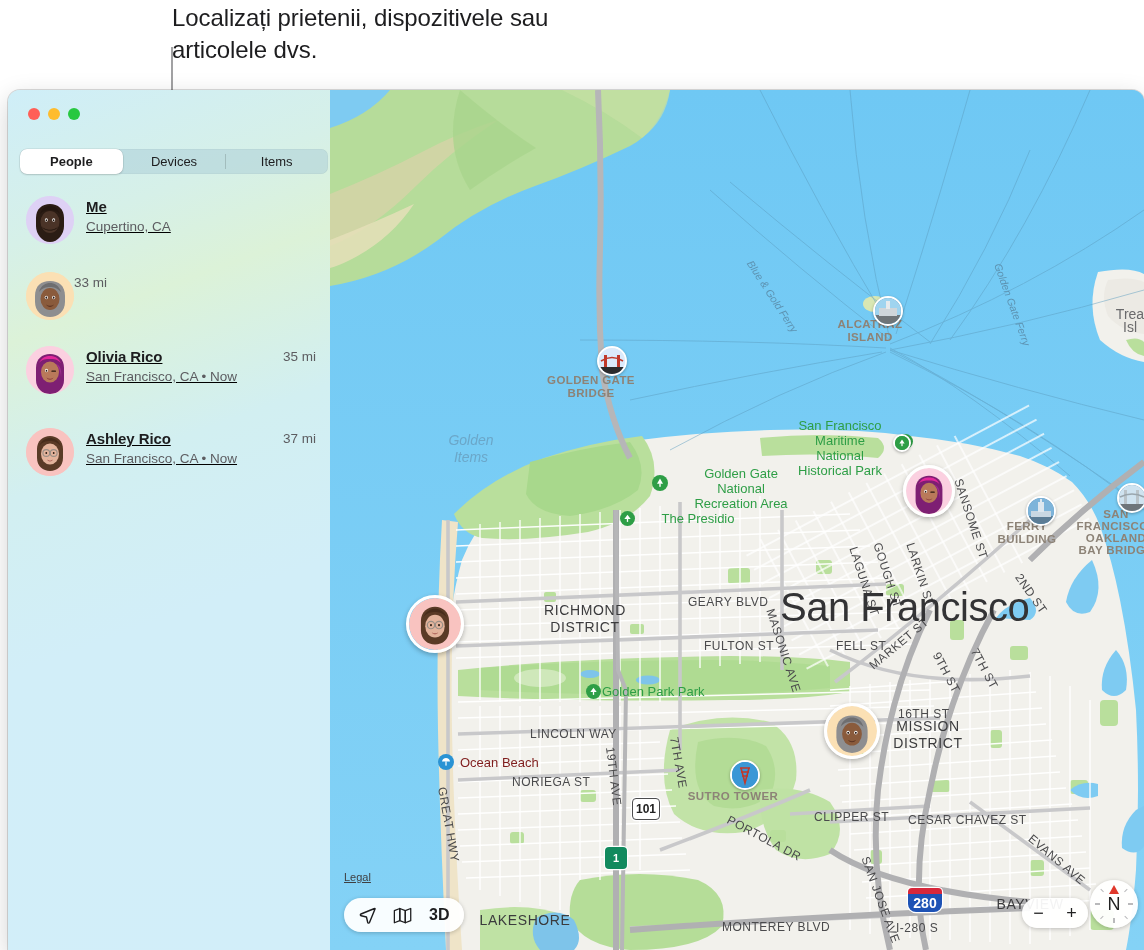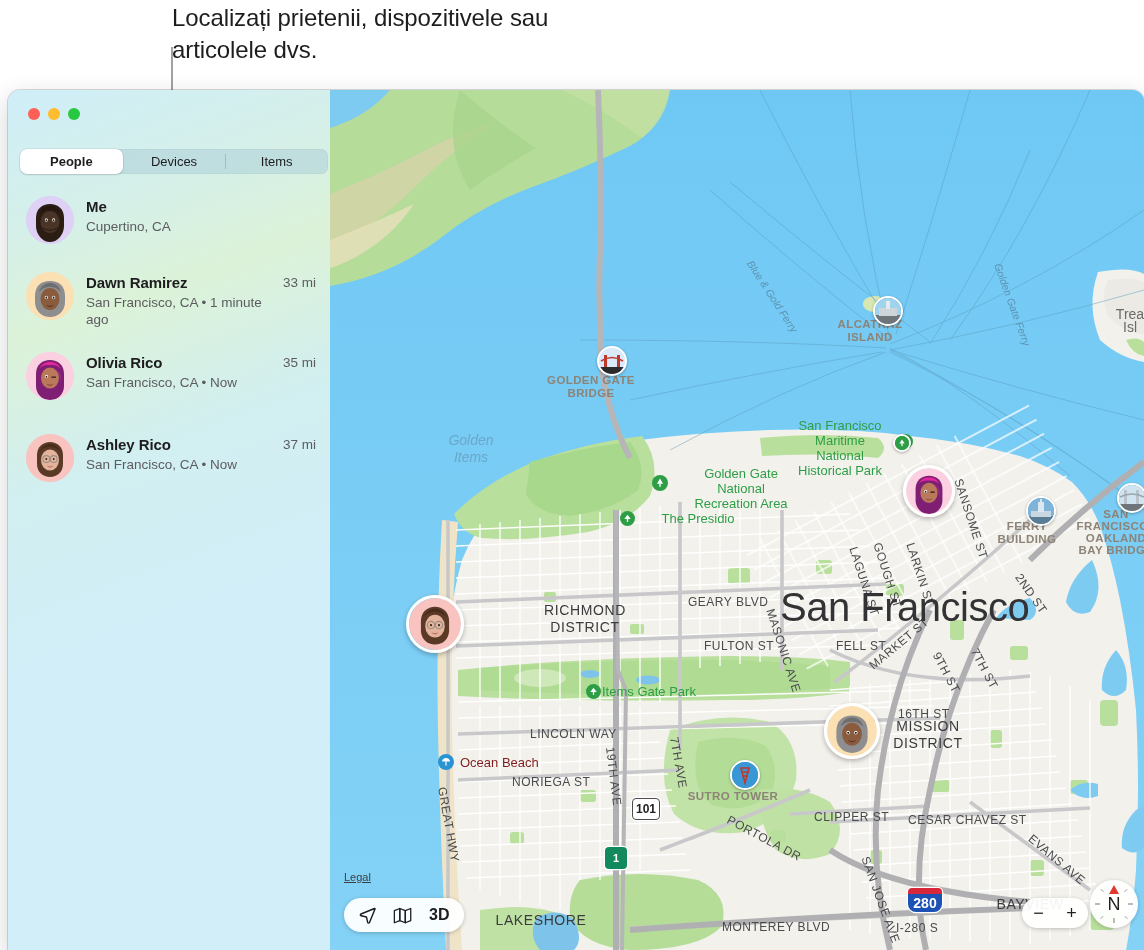--- a/index.html
+++ b/index.html
@@ -93,21 +93,21 @@
     min-height: 52px;
   }
   .avatar {
     width: 48px; height: 48px;
     border-radius: 50%;
     flex: 0 0 48px;
     position: relative;
     overflow: hidden;
     margin-top: 2px;
   }
-  .p-text { margin-left: 12px; flex: 1; padding-top: 4px; }
+  .p-text { margin-left: 12px; flex: 1; padding-top: 4px; text-decoration: underline; }
   .p-name {
     font-size: 15px; font-weight: 700; color: #1d1d1f;
     line-height: 18px; letter-spacing: -0.1px;
   }
   .p-sub {
     font-size: 13.5px; color: #5c5c60;
     line-height: 17px; margin-top: 2px; max-width: 186px;
   }
   .p-dist {
     font-size: 13.5px; color: #5c5c60;
@@ -273,24 +273,20 @@
               <circle cx="24" cy="24" r="24" fill="#fbe0b4"></circle>
               <path d="M9 24c0-10 6-15 15-15s15 5 15 15v6c0 9-7 15-15 15S9 39 9 30z" fill="#8e8e90"></path>
               <ellipse cx="24" cy="27" rx="9.5" ry="11" fill="#8a5b3c"></ellipse>
               <path d="M13 20c2-7 7-9 11-9s9 2 11 9c-4-4-7-5-11-5s-8 1-11 5z" fill="#6e6e70"></path>
               <ellipse cx="20.3" cy="25.5" rx="1.6" ry="1.8" fill="#fff"></ellipse>
               <ellipse cx="27.7" cy="25.5" rx="1.6" ry="1.8" fill="#fff"></ellipse>
               <ellipse cx="20.3" cy="25.7" rx=".9" ry="1.1" fill="#241610"></ellipse>
               <ellipse cx="27.7" cy="25.7" rx=".9" ry="1.1" fill="#241610"></ellipse>
               <path d="M20 32.5c2.5 1.8 5.5 1.8 8 0-1.8 3.2-6.2 3.2-8 0z" fill="#5d3524"></path>
             </svg>
-          </div>
-          <div class="p-text">
-            <div class="p-name">Dawn Ramirez</div>
-            <div class="p-sub">San Francisco, CA • 1 minute ago</div>
           </div>
           <div class="p-dist">33 mi</div>
         </div>
 
         <div class="person" style="margin-bottom:30px;">
           <div class="avatar" style="background:#fbd0e0;">
             <svg viewBox="0 0 48 48" width="48" height="48">
               <circle cx="24" cy="24" r="24" fill="#fbd0e0"></circle>
               <path d="M10 22c0-9 6-14 14-14s14 5 14 14v12c0 8-6 14-14 14s-14-6-14-14z" fill="#7e1f73"></path>
               <ellipse cx="24" cy="26" rx="9" ry="10.5" fill="#b9795a"></ellipse>
@@ -593,21 +589,21 @@
 Isl</div>
 
       <div class="maplabel lbl-park" style="left:440px;top:328px;width:140px;">San Francisco
 Maritime
 National
 Historical Park</div>
       <div class="maplabel lbl-park" style="left:338px;top:376px;width:146px;">Golden Gate
 National
 Recreation Area</div>
       <div class="maplabel lbl-park" style="left:308px;top:421px;width:120px;text-align:center;">The Presidio</div>
-      <div class="maplabel lbl-park" style="left:272px;top:594px;width:160px;text-align:left;">Items Gate Park</div>
+      <div class="maplabel lbl-park" style="left:272px;top:594px;width:160px;text-align:left;">Golden Park Park</div>
 
       <svg class="maplabel" style="left:322px;top:385px;" width="16" height="16" viewBox="0 0 16 16">
           <circle cx="8" cy="8" r="8" fill="#2e9e46"></circle>
           <path d="M8 3.6l3 5.2H5z" fill="#fff"></path>
           <rect x="7.3" y="8.4" width="1.4" height="3.4" fill="#fff"></rect>
         </svg>
       <svg class="maplabel" style="left:290px;top:421px;" width="15" height="15" viewBox="0 0 16 16">
           <circle cx="8" cy="8" r="8" fill="#2e9e46"></circle>
           <path d="M8 4l3.4 4.6H4.6z" fill="#fff"></path>
           <rect x="7.3" y="8.2" width="1.4" height="3.4" fill="#fff"></rect>
@@ -654,21 +650,21 @@
       <div class="maplabel lbl-street" style="left:332px;top:876px;transform:rotate(-14deg);transform-origin:left center;">OCEAN AVE</div>
 
       <div class="maplabel lbl-street" style="left:112px;top:690px;transform:rotate(80deg);transform-origin:left center;">GREAT HWY</div>
       <div class="maplabel lbl-street" style="left:280px;top:650px;transform:rotate(83deg);transform-origin:left center;">19TH AVE</div>
       <div class="maplabel lbl-street" style="left:344px;top:640px;transform:rotate(80deg);transform-origin:left center;">7TH AVE</div>
 
       <div class="maplabel lbl-hood" style="left:190px;top:512px;width:130px;">RICHMOND
 DISTRICT</div>
       <div class="maplabel lbl-hood" style="left:538px;top:628px;width:120px;">MISSION
 DISTRICT</div>
-      <div class="maplabel lbl-hood" style="left:148px;top:822px;width:126px;">LAKESHORE</div>
+      <div class="maplabel lbl-hood" style="left:132px;top:822px;width:126px;">LAKESHORE</div>
       <div class="maplabel lbl-hood" style="left:645px;top:806px;width:110px;">BAYVIEW</div>
 
       <div class="maplabel lbl-city" style="left:450px;top:495px;width:300px;text-align:left;">San Francisco</div>
 
       <div class="maplabel lbl-beach" style="left:130px;top:665px;text-align:left;">Ocean Beach</div>
       <svg class="maplabel" style="left:108px;top:664px;" width="16" height="16" viewBox="0 0 16 16">
           <circle cx="8" cy="8" r="8" fill="#2a93d4"></circle>
           <path d="M8 4c2 0 4 1.6 4 3.6H4C4 5.6 6 4 8 4z" fill="#fff"></path>
           <rect x="7.4" y="7.4" width="1.2" height="4.2" fill="#fff"></rect>
         </svg>

